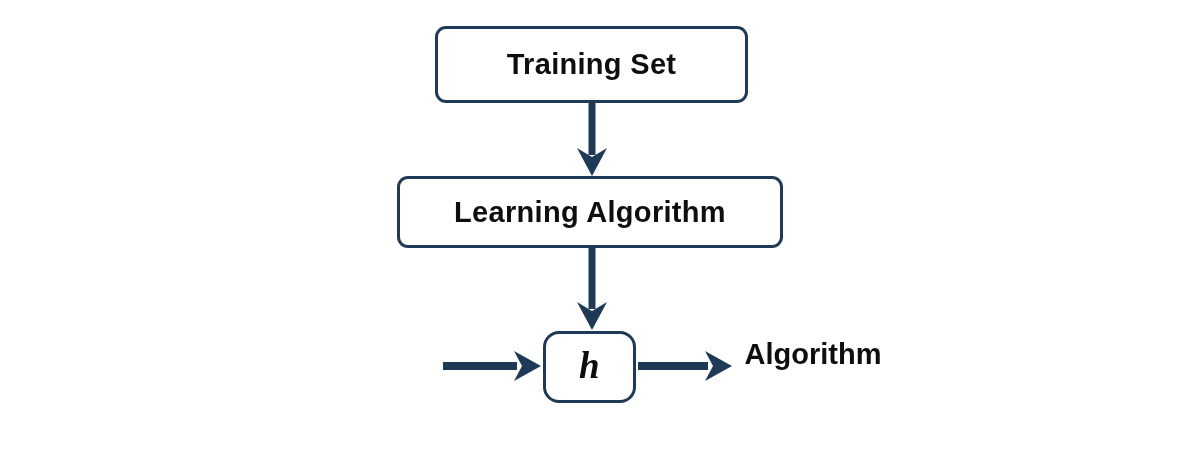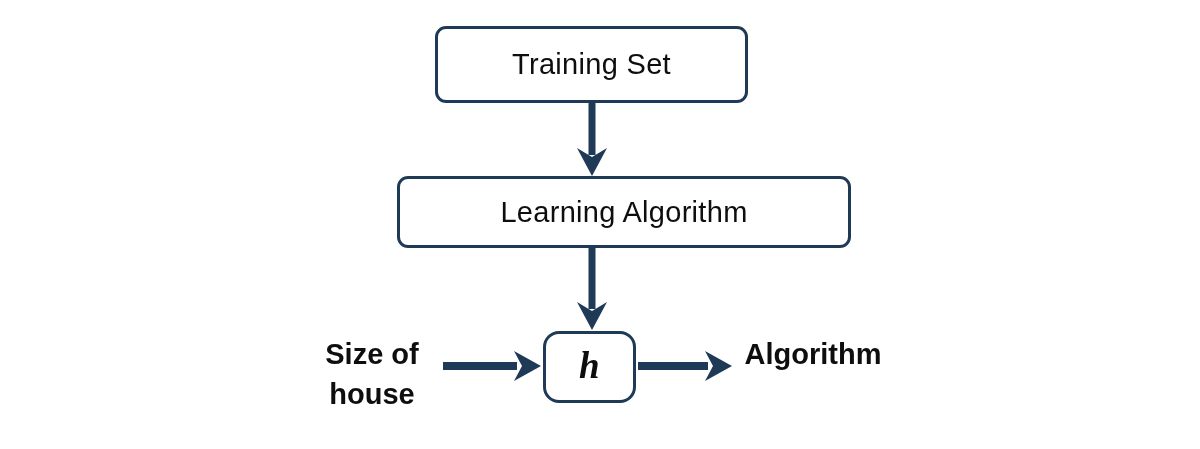--- a/index.html
+++ b/index.html
@@ -18,27 +18,27 @@
   .node {
     position: absolute;
     box-sizing: border-box;
     background: #ffffff;
     border: 3.5px solid #1f3a57;
     border-radius: 11px;
     display: flex;
     align-items: center;
     justify-content: center;
     color: #0e0e0e;
-    font-weight: 400;
+    font-weight: 700;
     font-size: 29px;
     letter-spacing: 0.3px;
     white-space: nowrap;
   }
   #node-training   { left: 435px; top: 26px;  width: 313px; height: 77px; }
-  #node-algorithm  { left: 397px; top: 176px; width: 454px; height: 72px; }
+  #node-algorithm  { left: 397px; top: 176px; width: 386px; height: 72px; }
   #node-h {
     left: 543px; top: 331px; width: 93px; height: 72px;
     border-radius: 16px;
     font-family: "Liberation Serif", serif;
     font-style: italic;
     font-weight: 600;
     font-size: 37px;
     padding-bottom: 4px;
   }
   .side-label {
@@ -77,24 +77,20 @@
 
   <div class="node" id="node-algorithm">
     <span>Learning Algorithm</span>
   </div>
 
   <svg class="arrow" style="left:570px; top:248px;" width="44" height="83" viewBox="0 0 44 83">
     <line class="arrow-shaft" x1="22" y1="0" x2="22" y2="61"></line>
     <polygon class="arrow-head" points="22,82 7,54 22,63 37,54"></polygon>
   </svg>
 
-  <div class="side-label" id="label-input">
-    <div>Size of</div>
-    <div>house</div>
-  </div>
 
   <svg class="arrow" style="left:441px; top:344px;" width="102" height="44" viewBox="0 0 102 44">
     <line class="arrow-shaft h" x1="2" y1="22" x2="76" y2="22"></line>
     <polygon class="arrow-head" points="100,22 73,7 81,22 73,37"></polygon>
   </svg>
 
   <div class="node" id="node-h">
     <span>h</span>
   </div>
 

